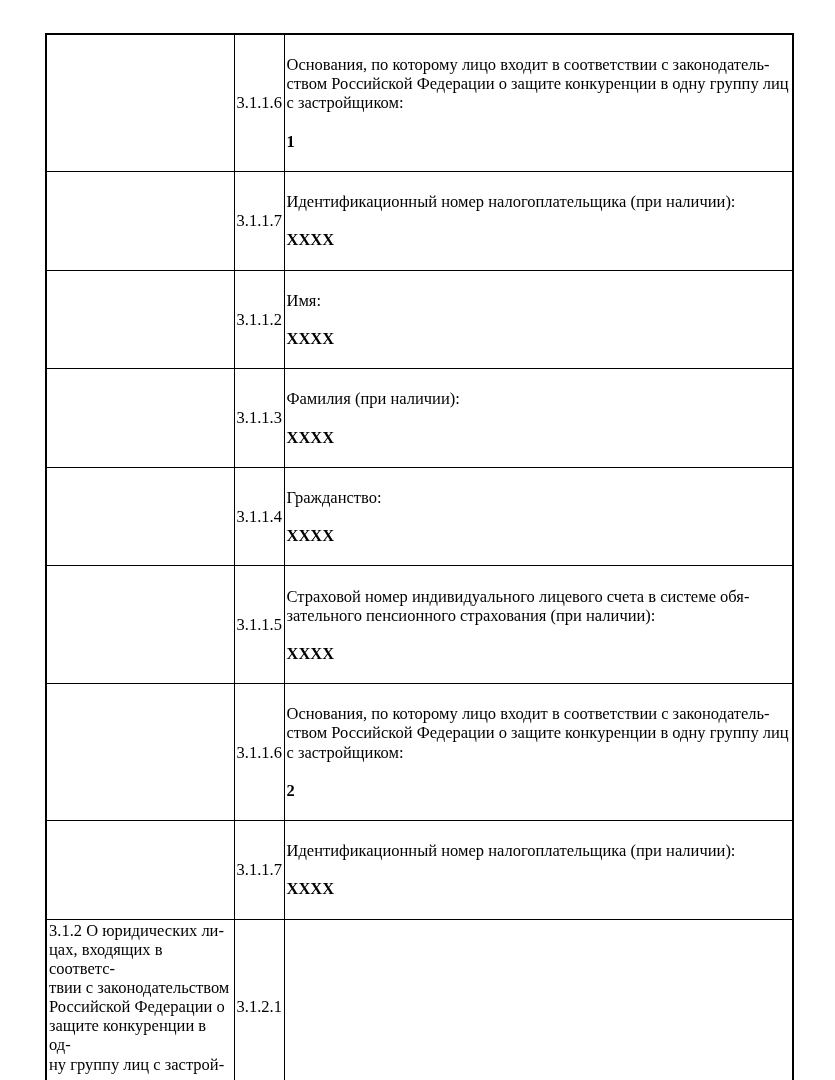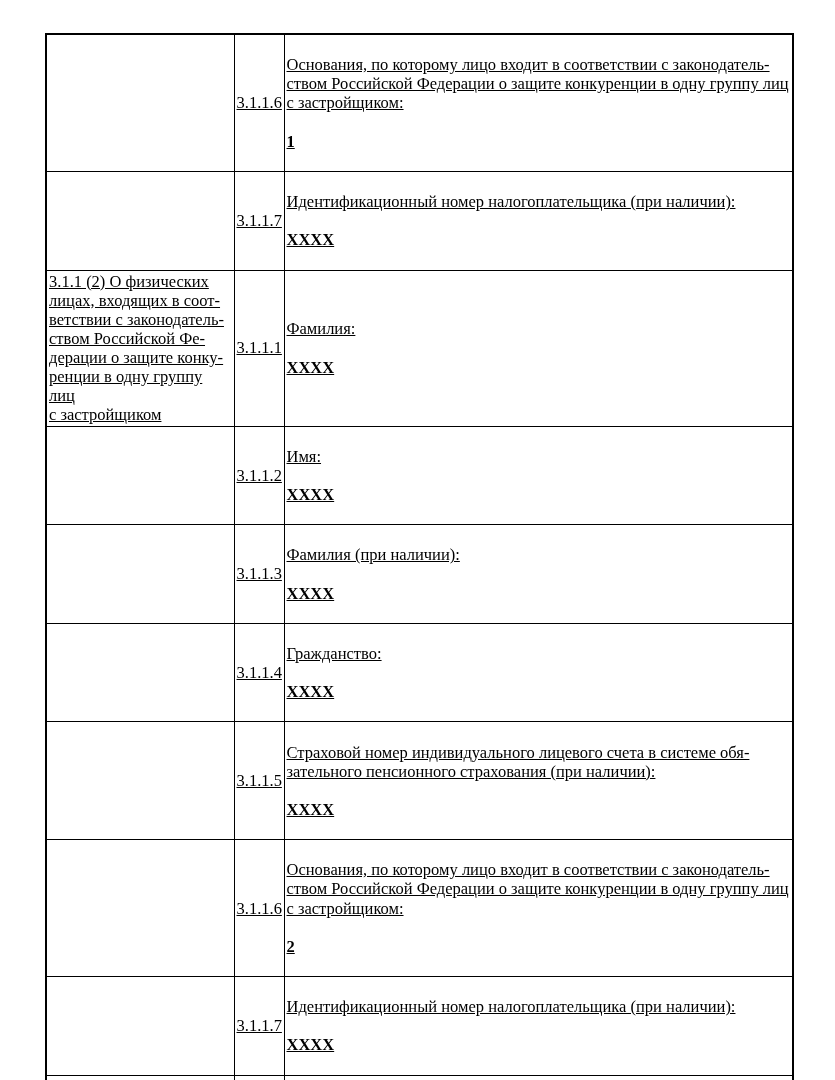--- a/index.html
+++ b/index.html
@@ -26,21 +26,20 @@
   table.decl {
     width: 747px;
     border-collapse: collapse;
     table-layout: fixed;
     border: 2px solid #000;
   }
   table.decl td {
     border: 1px solid #000;
     padding: 1px 2px;
     overflow: hidden;
-    text-decoration: underline;
   }
   td.c1 {
     vertical-align: top;
     white-space: pre-line;
   }
   td.c2 {
     vertical-align: middle;
     padding: 1px 1px;
   }
   td.c3 {
@@ -76,34 +75,20 @@
 
   <tr>
     <td class="c1"></td>
     <td class="c2">3.1.1.7</td>
     <td class="c3">
       <div class="field-label">Идентификационный номер налогоплательщика (при наличии):</div>
       <div class="field-value">XXXX</div>
     </td>
   </tr>
 
-  <tr>
-    <td class="c1">3.1.1 (2) О физических
-лицах, входящих в соот-
-ветствии с законодатель-
-ством Российской Фе-
-дерации о защите конку-
-ренции в одну группу лиц
-с застройщиком</td>
-    <td class="c2">3.1.1.1</td>
-    <td class="c3">
-      <div class="field-label">Фамилия:</div>
-      <div class="field-value">XXXX</div>
-    </td>
-  </tr>
 
   <tr>
     <td class="c1"></td>
     <td class="c2">3.1.1.2</td>
     <td class="c3">
       <div class="field-label">Имя:</div>
       <div class="field-value">XXXX</div>
     </td>
   </tr>
 

